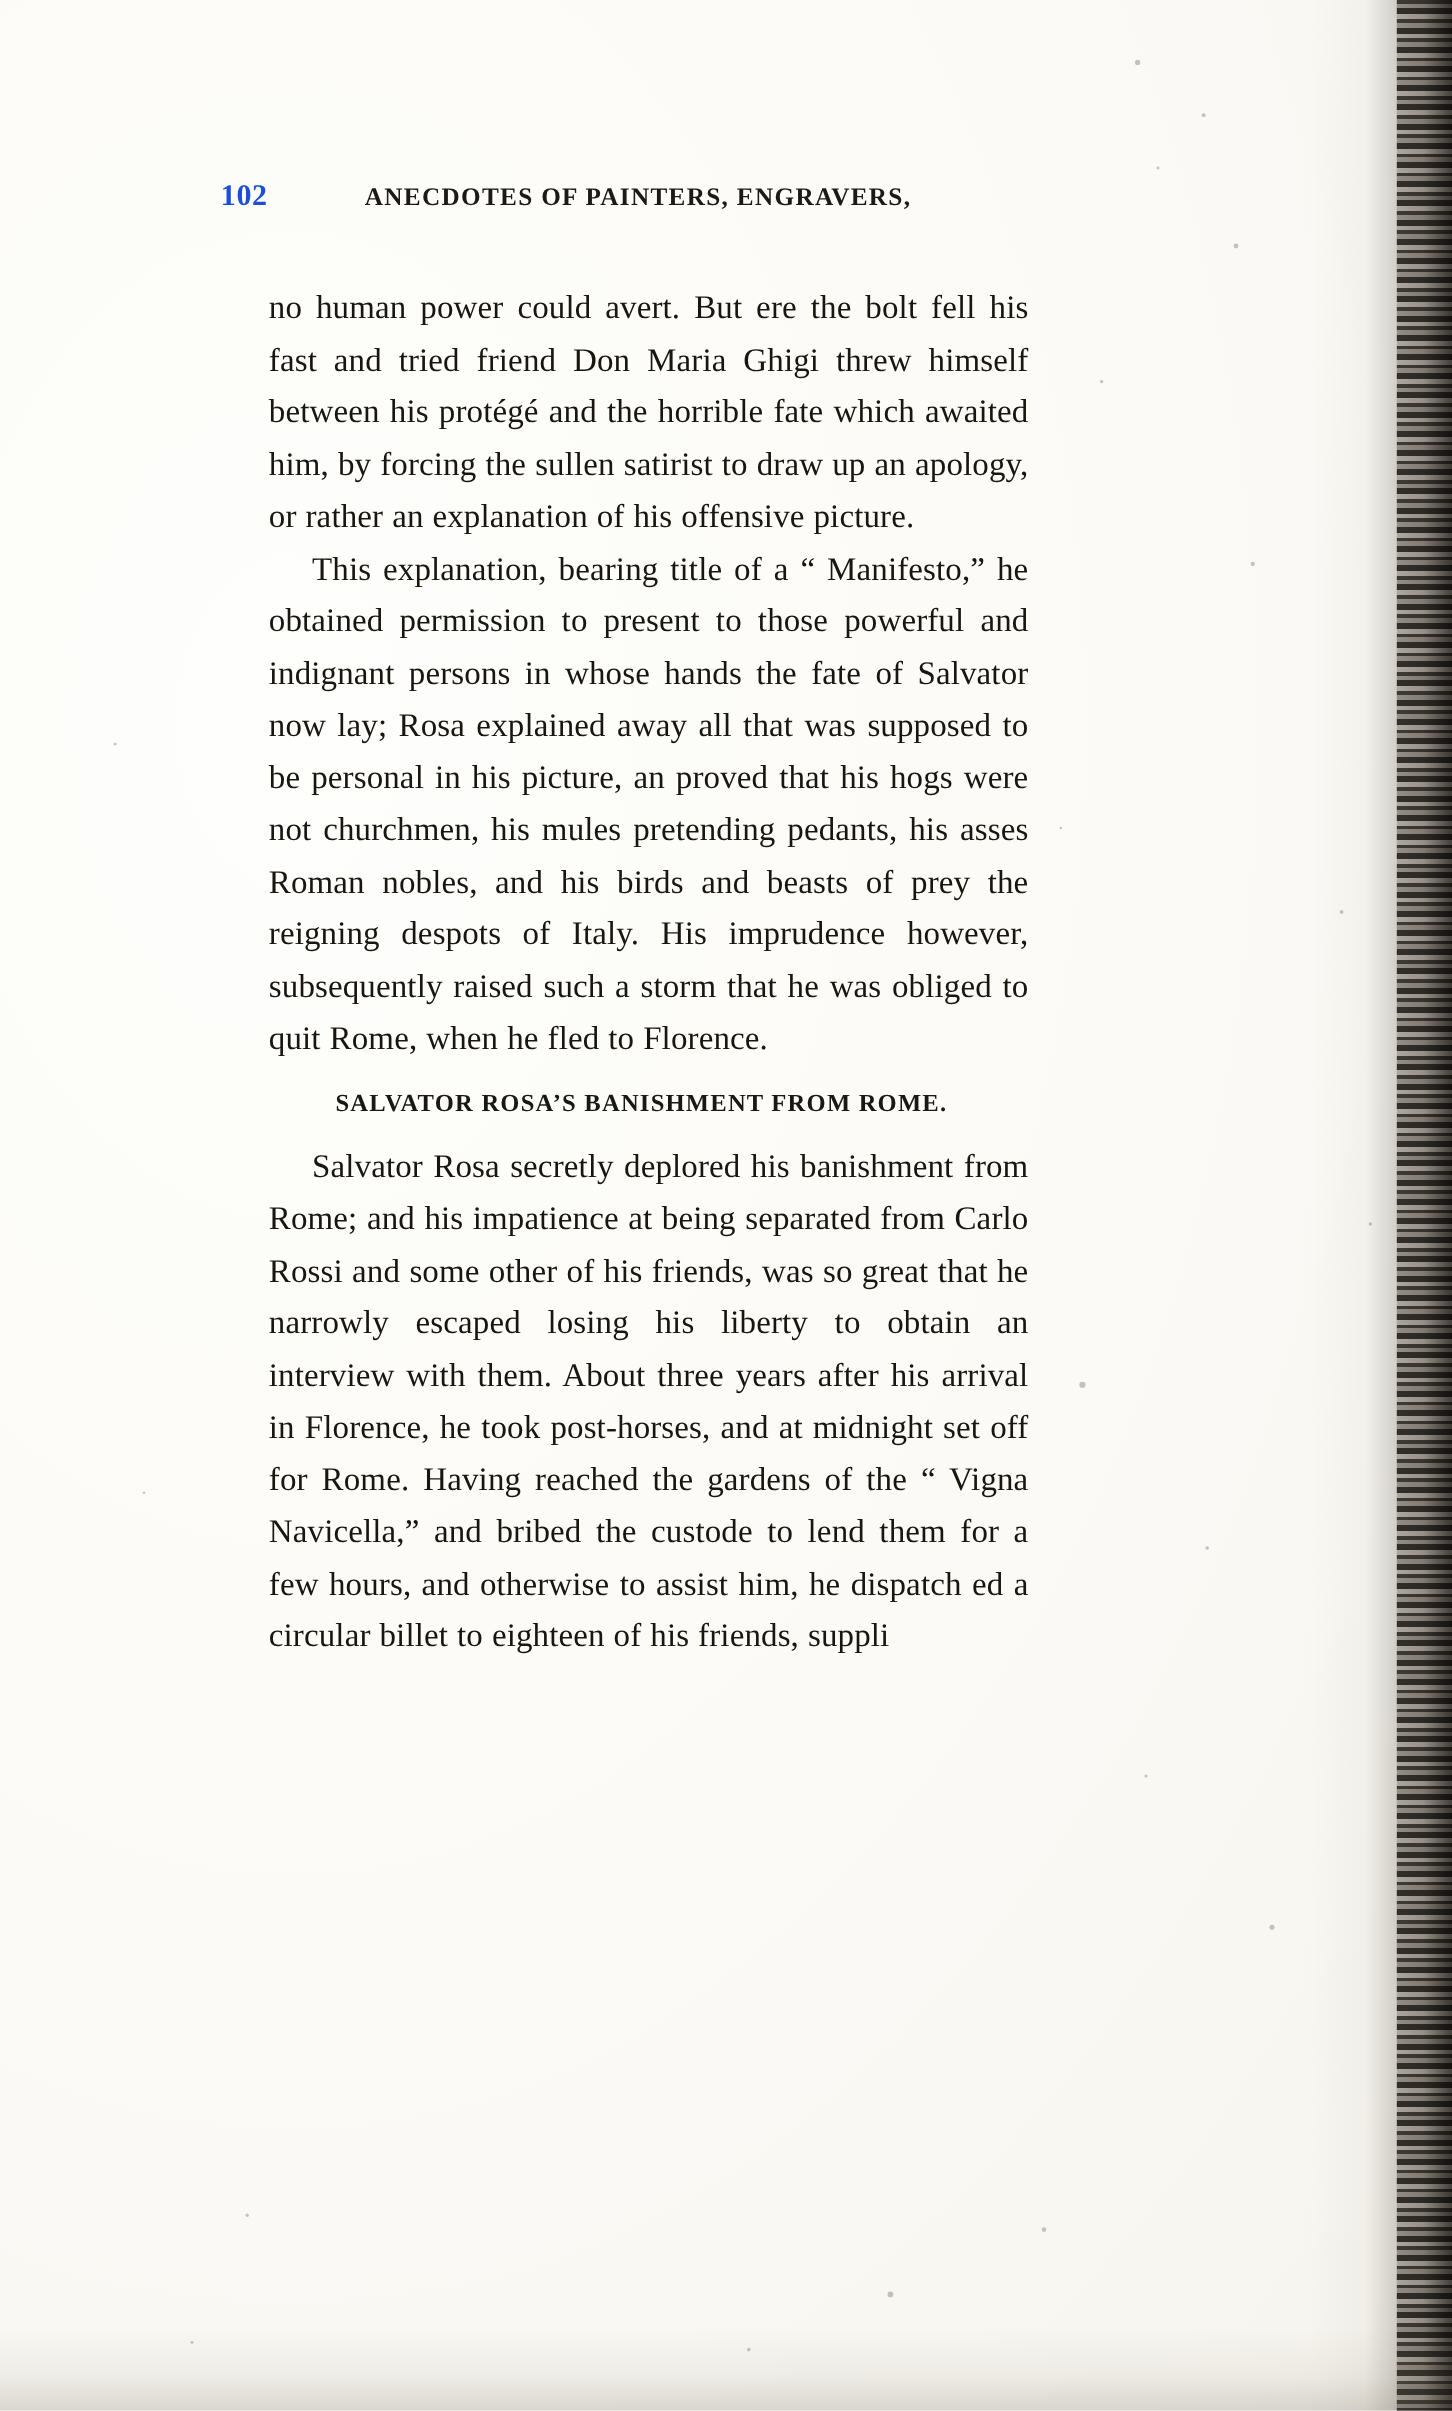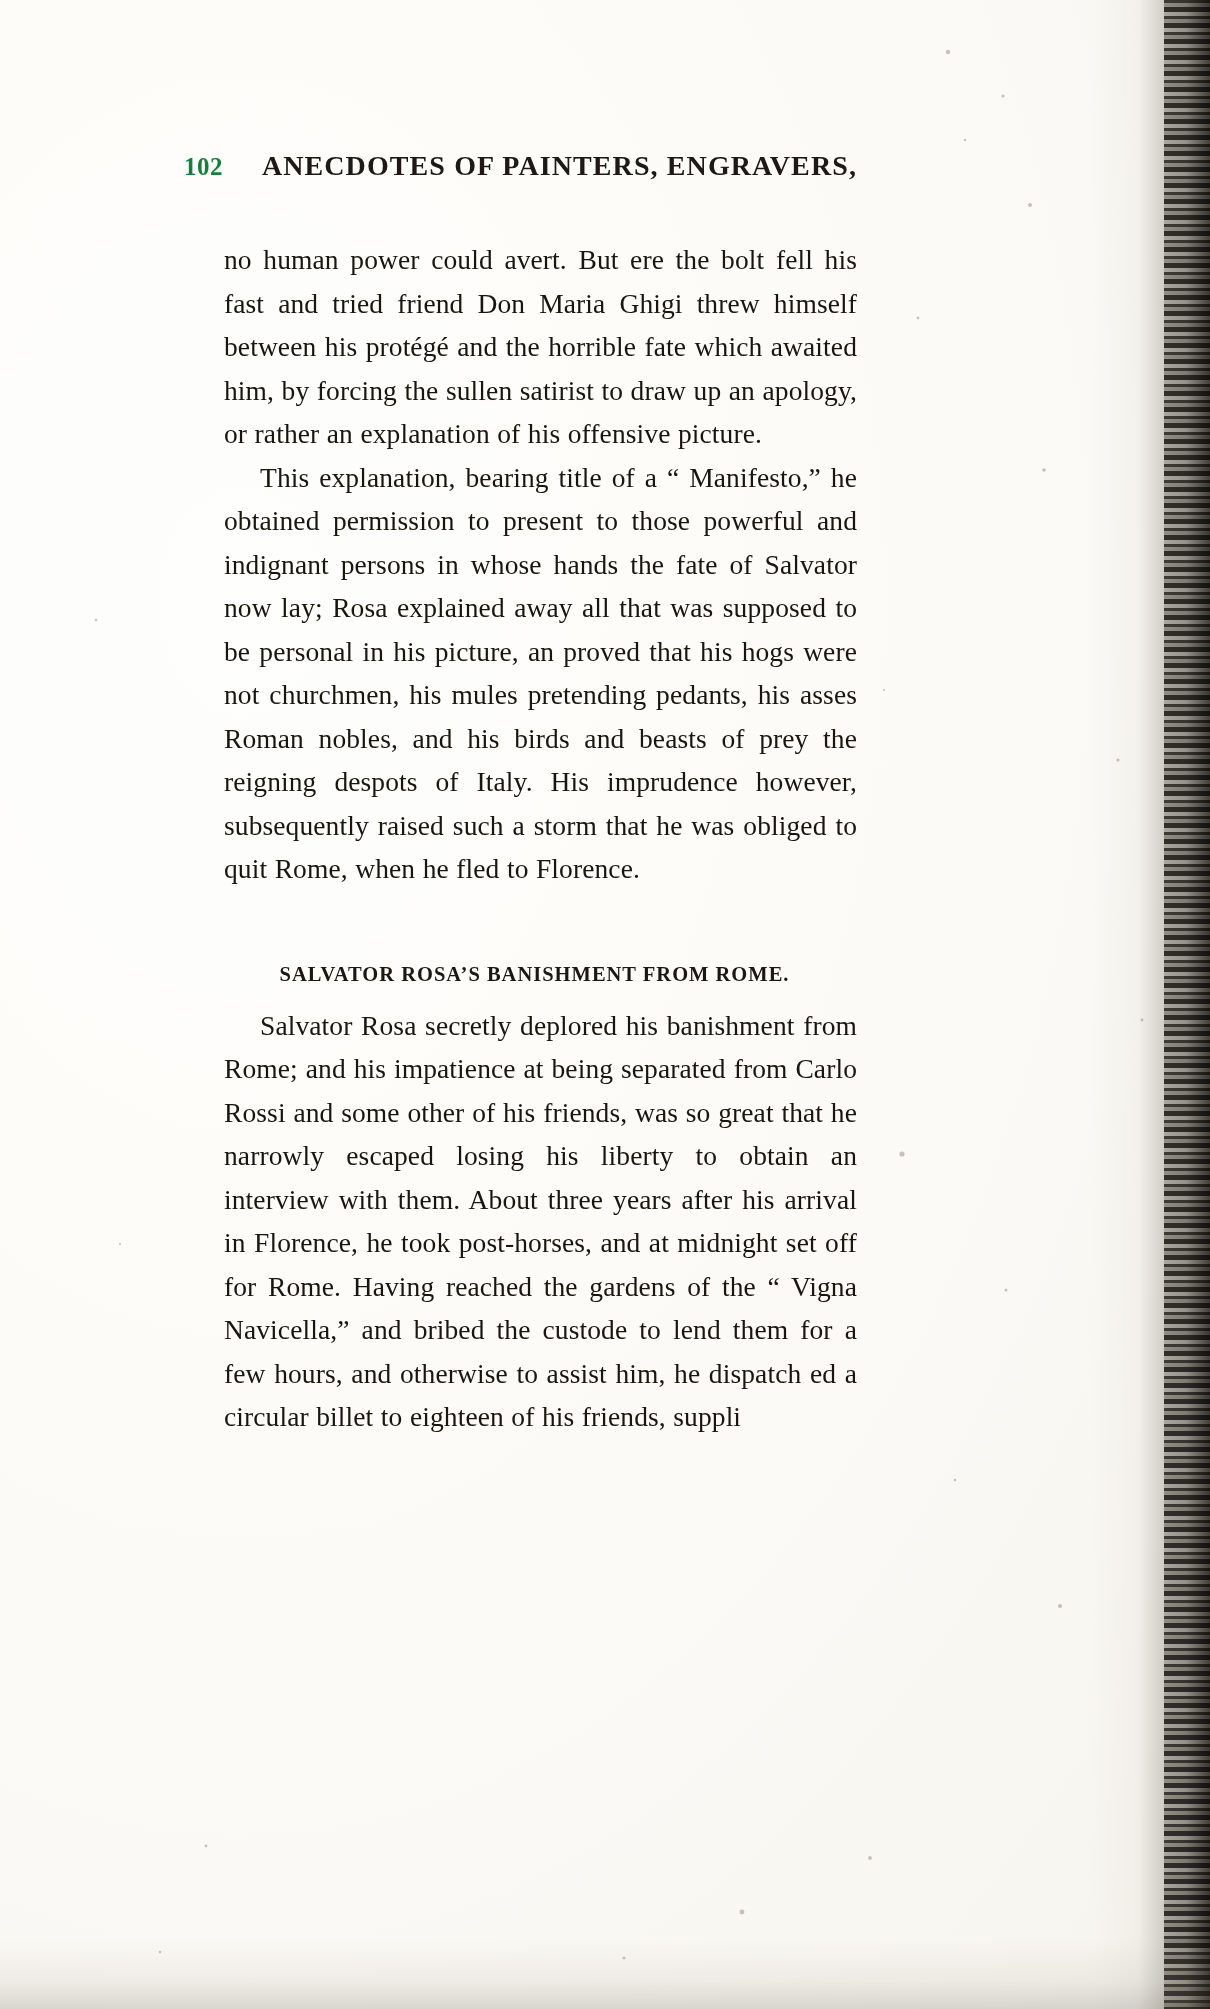--- a/index.html
+++ b/index.html
@@ -95,27 +95,27 @@
     display: flex;
     align-items: baseline;
     margin-bottom: 56px;
     white-space: nowrap;
   }
   .folio {
     font-family: "Liberation Serif", serif;
     font-size: 25px;
     font-weight: bold;
     letter-spacing: 0.5px;
-    color: #15803d;
+    color: #1d4ed8;
     margin-left: -28px;
     width: 120px;
   }
   .head-title {
     font-family: "Liberation Serif", serif;
-    font-size: 28px;
+    font-size: 21px;
     font-weight: bold;
     letter-spacing: 1.1px;
     color: #1d1a15;
   }
 
   p.body-par {
     margin: 0 0 0 12px;
     font-size: 27.5px;
     line-height: 43.5px;
     text-align: justify;
@@ -125,21 +125,21 @@
     word-spacing: 0.5px;
   }
   p.body-par + p.body-par {
     margin-top: 0;
   }
   p.indent {
     text-indent: 36px;
   }
 
   .section-head {
-    margin-top: 72px;
+    margin-top: 22px;
     margin-bottom: 18px;
     text-align: center;
     font-size: 20.5px;
     font-weight: bold;
     letter-spacing: 1.0px;
     color: #1b1813;
     font-family: "Liberation Serif", serif;
   }
 
   

